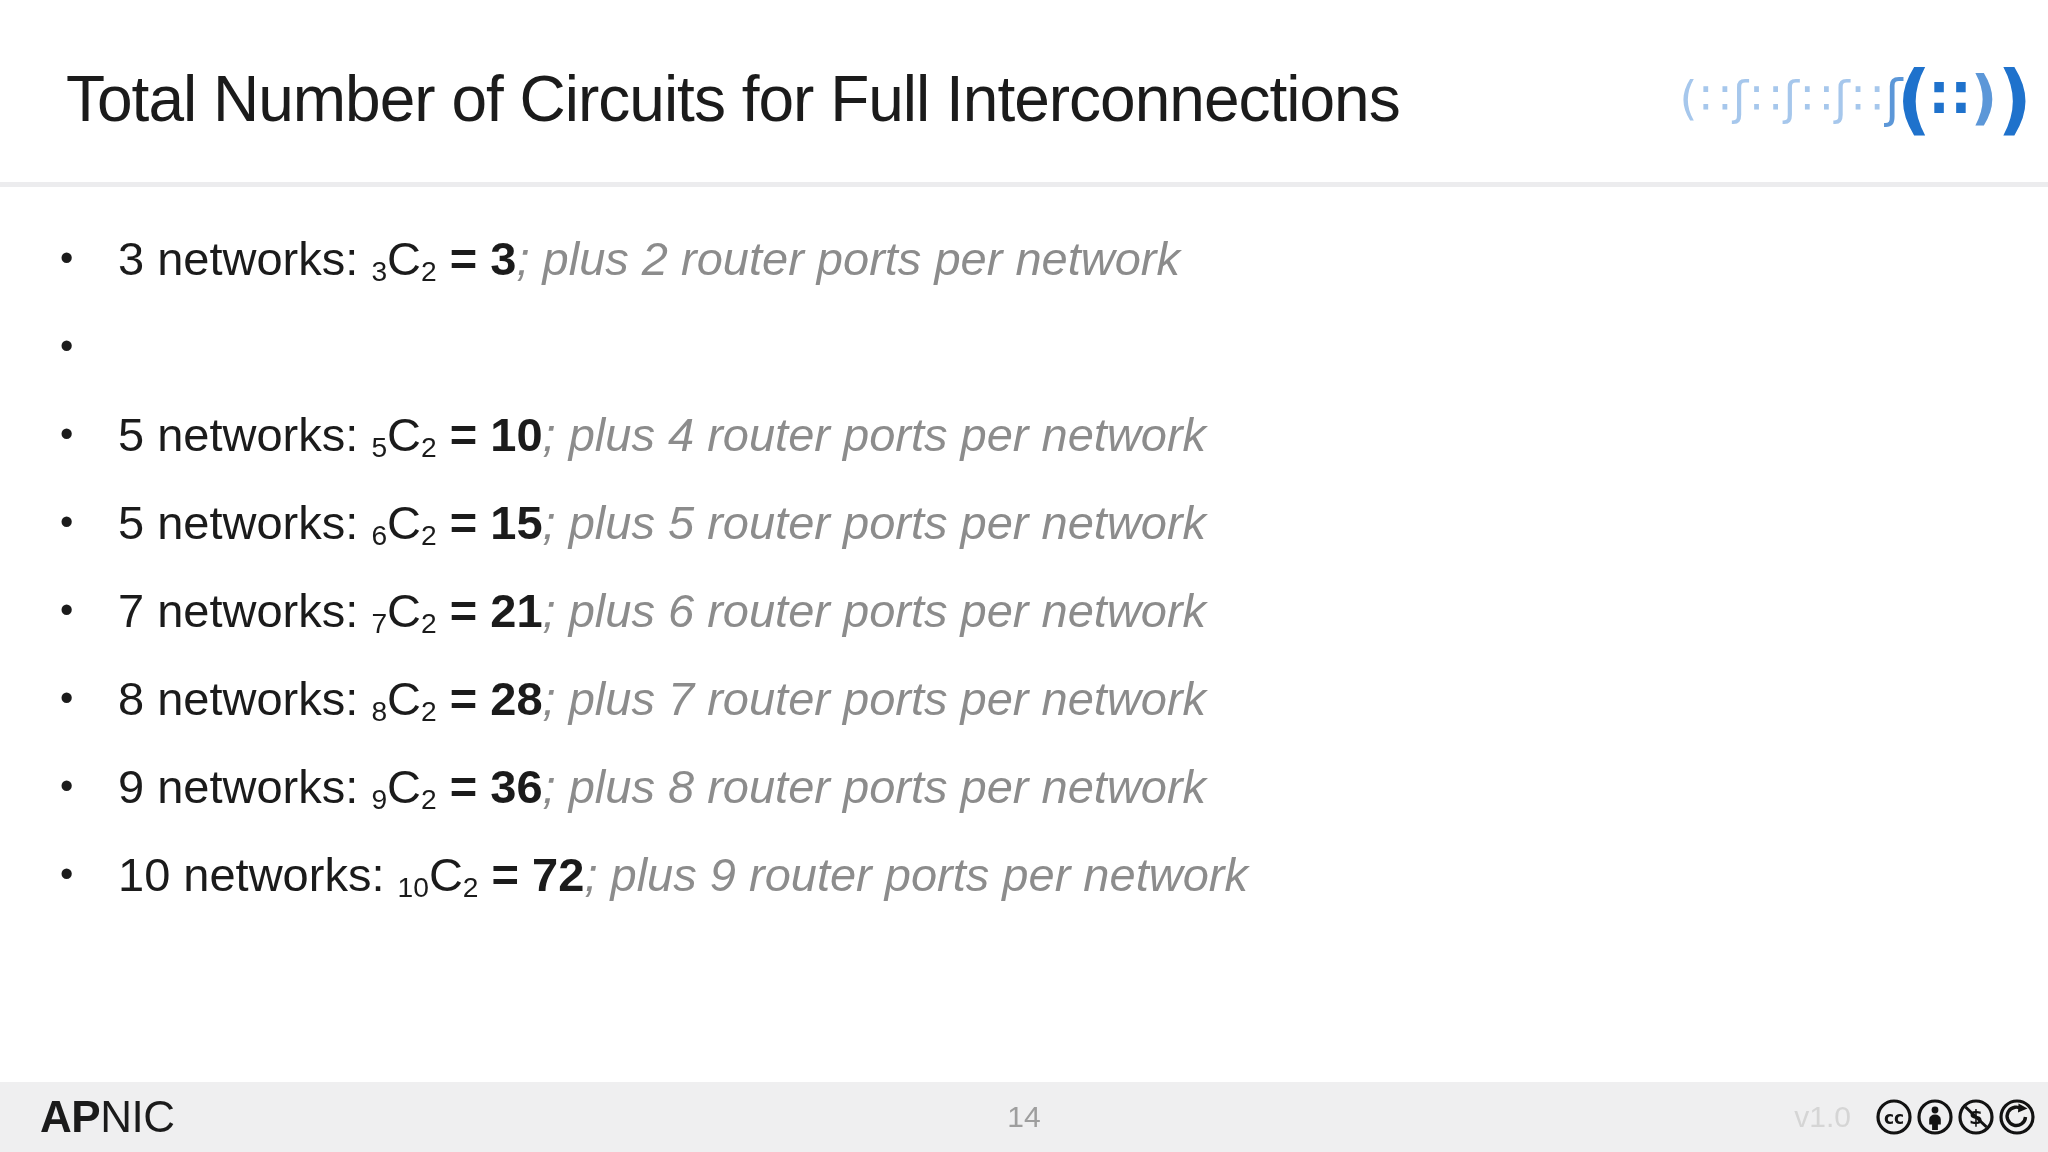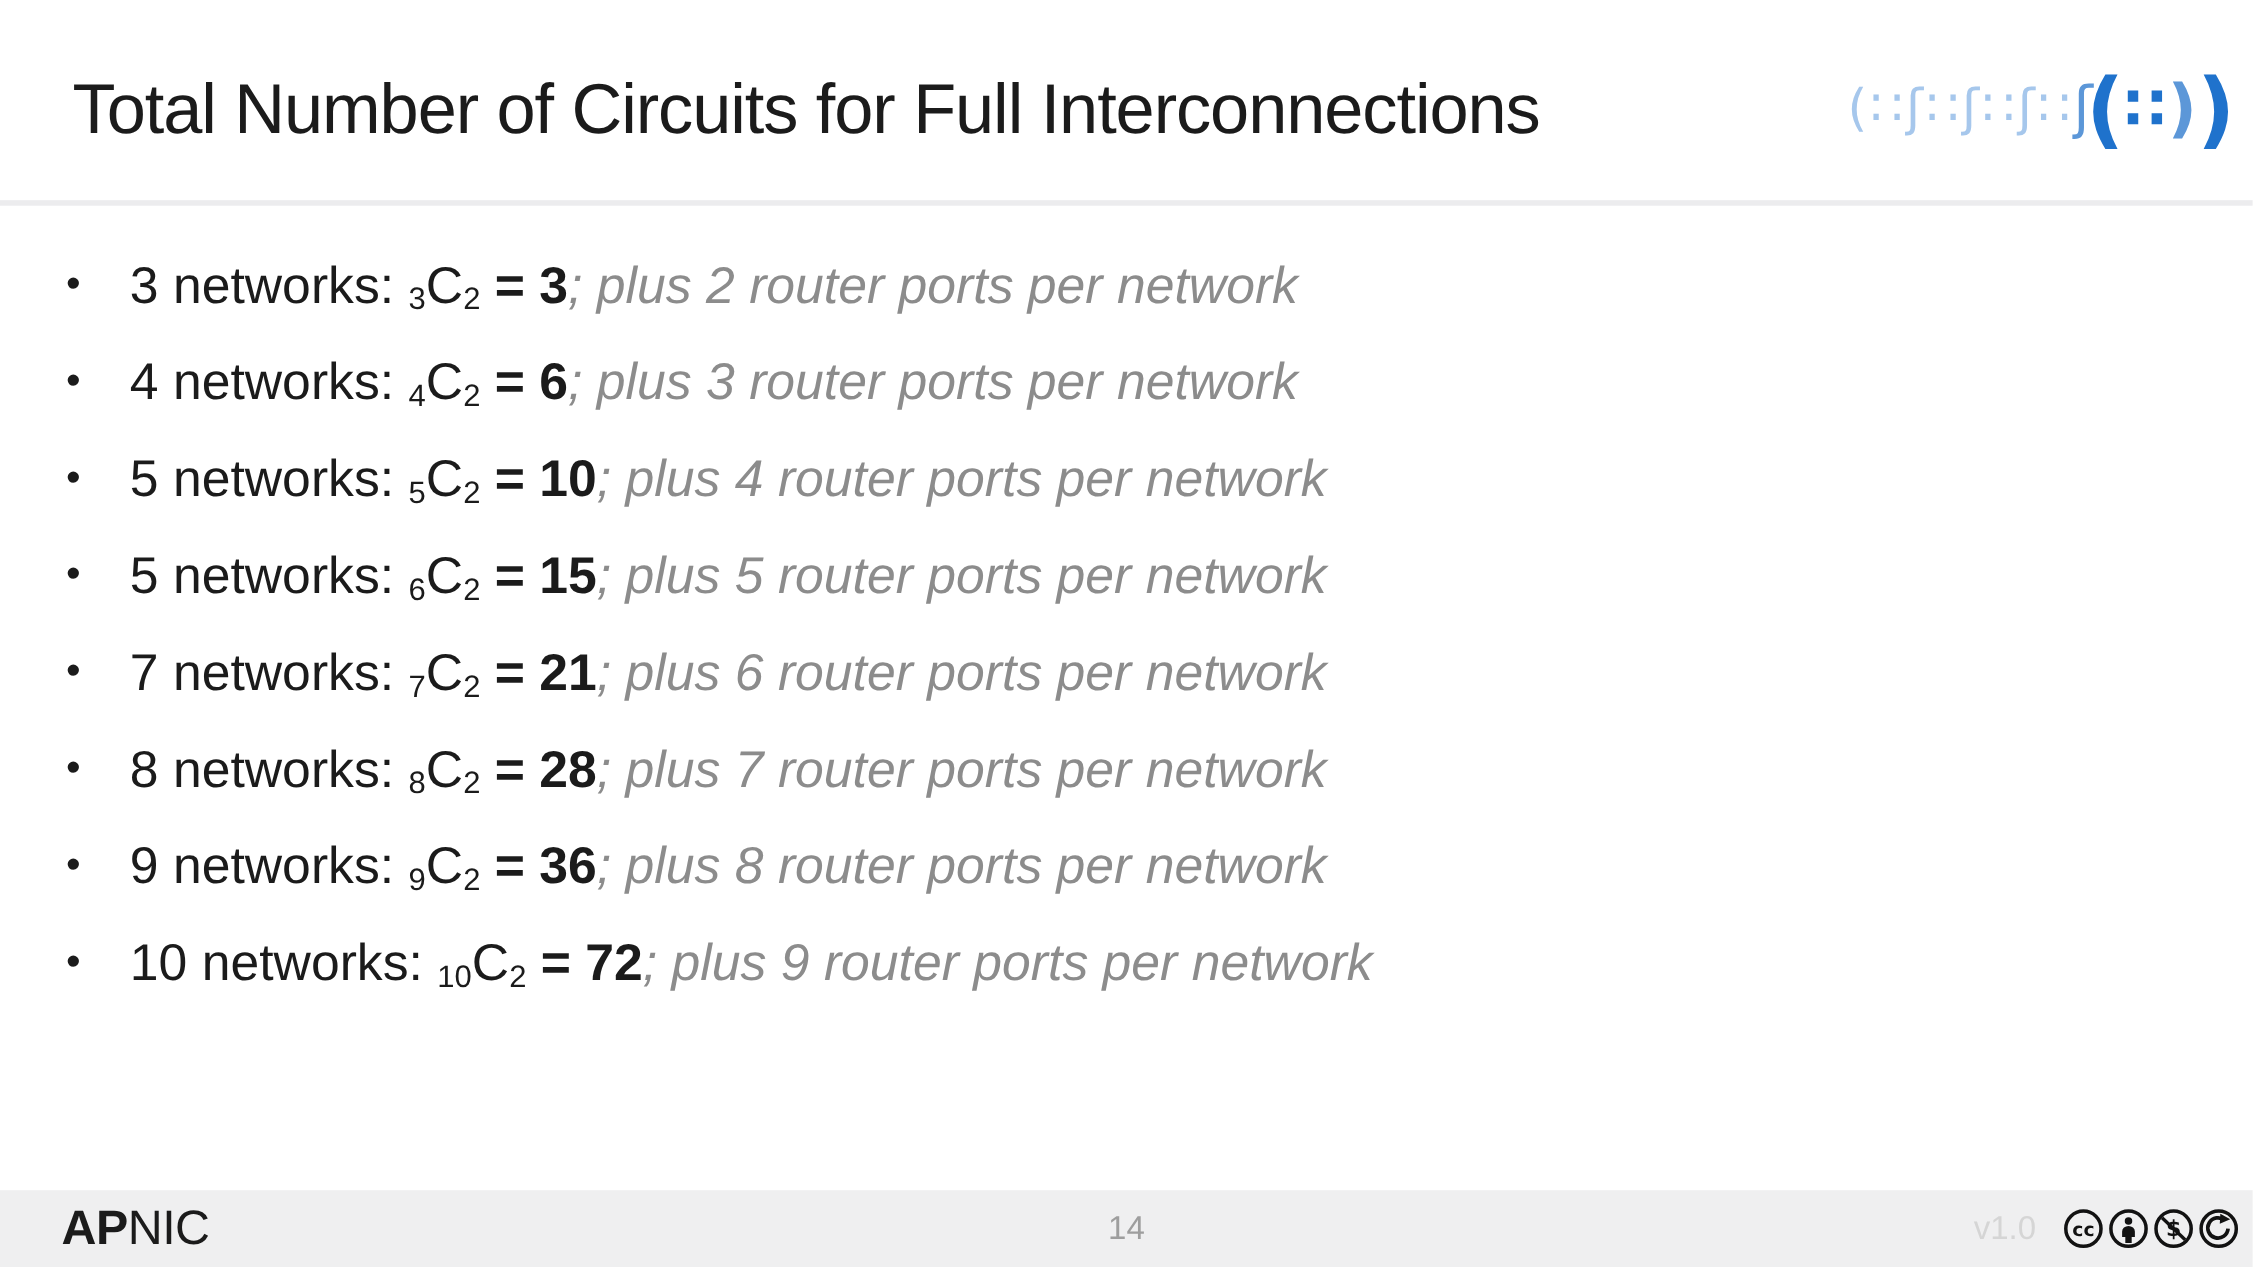--- a/index.html
+++ b/index.html
@@ -49,21 +49,21 @@
   .bt sub { font-size:0.6em; vertical-align:-0.22em; line-height:0; }
   .bt .eq { font-weight:700; }
   .bt b   { font-weight:700; }
   .bt i   { color:var(--muted); font-style:italic; }
 
   .footer {
     position:absolute; left:0; bottom:0; width:2048px; height:70px;
     background:var(--footer_bg);
   }
   .brand {
-    position:absolute; left:56px; top:50%; transform:translateY(-50%);
+    position:absolute; left:40px; top:50%; transform:translateY(-50%);
     font-size:44px; color:var(--text); letter-spacing:-0.5px;
   }
   .brand .b-bold { font-weight:800; }
   .brand .b-reg  { font-weight:300; }
   .page {
     position:absolute; left:50%; top:50%; transform:translate(-50%,-50%);
     font-size:30px; color:var(--page_num);
   }
   .footer-right {
     position:absolute; right:12px; top:0; height:70px;
@@ -92,21 +92,20 @@
   <div class="divider"></div>
 
   <div class="bullet-list" id="bullet-list">
     <div class="bullet-row">
       <span class="dot">•</span>
       <span class="bt"><span>3 networks: </span><sub>3</sub><span>C</span><sub>2</sub><span class="eq"> = </span><b>3</b><i>; plus 2 router ports per network</i></span>
     </div>
 
     <div class="bullet-row">
       <span class="dot">•</span>
-      <span class="bt"><span>4 networks: </span><sub>4</sub><span>C</span><sub>2</sub><span class="eq"> = </span><b>6</b><i>; plus 3 router ports per network</i></span>
     </div>
 
     <div class="bullet-row">
       <span class="dot">•</span>
       <span class="bt"><span>5 networks: </span><sub>5</sub><span>C</span><sub>2</sub><span class="eq"> = </span><b>10</b><i>; plus 4 router ports per network</i></span>
     </div>
 
     <div class="bullet-row">
       <span class="dot">•</span>
       <span class="bt"><span>5 networks: </span><sub>6</sub><span>C</span><sub>2</sub><span class="eq"> = </span><b>15</b><i>; plus 5 router ports per network</i></span>

